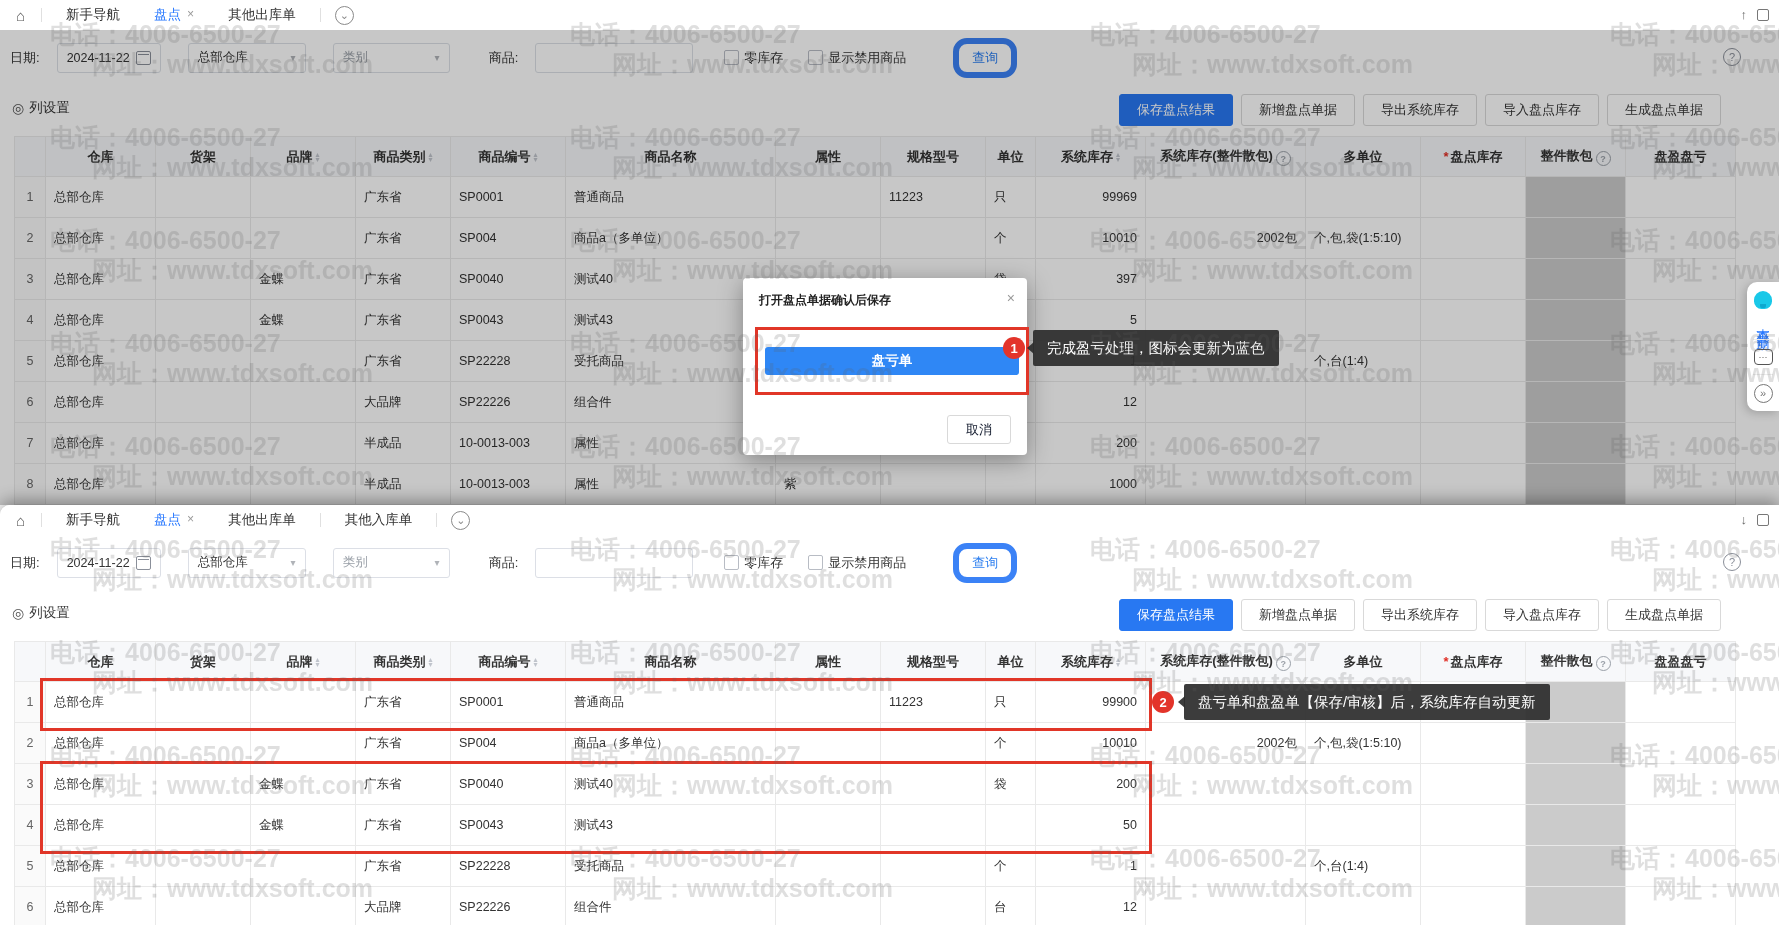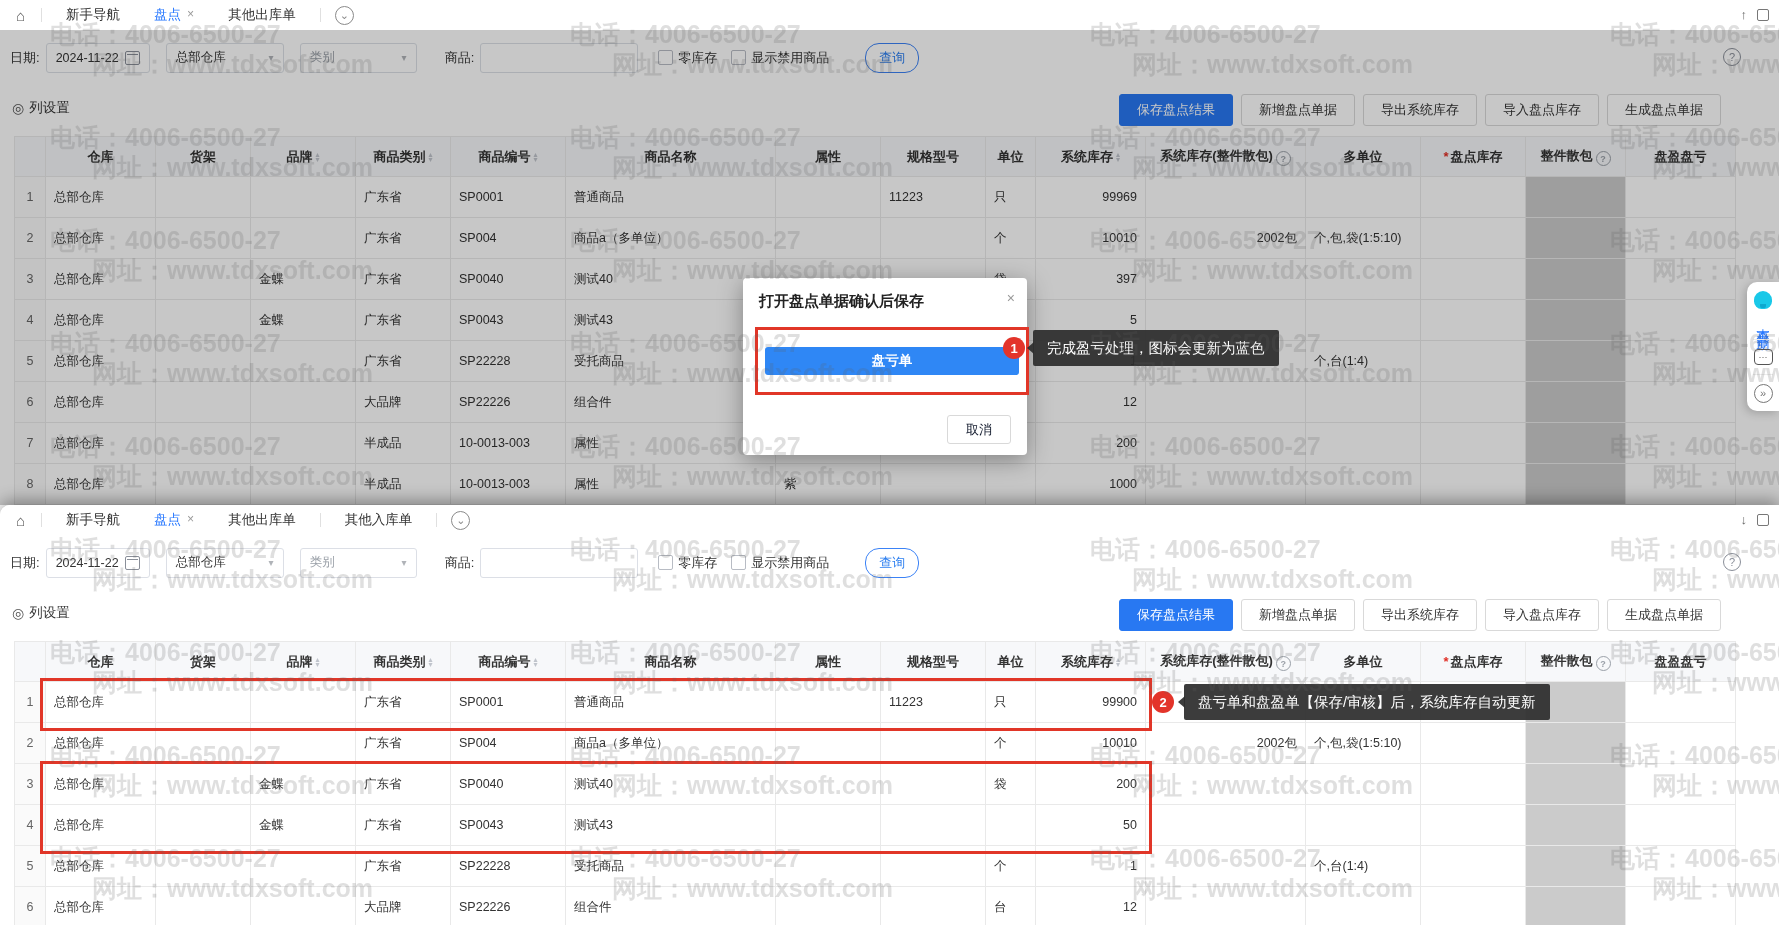--- a/index.html
+++ b/index.html
@@ -15,35 +15,35 @@
   .home{font-size:15px;color:#555;padding:0 6px;cursor:pointer;}
   .tsep{width:1px;height:14px;background:#e0e0e0;margin:0 4px;}
   .tab{font-size:13.5px;color:#333;padding:0 14px;height:30px;display:flex;align-items:center;gap:6px;font-family:Liberation Mono, monospace;}
   .tab.active{color:#2878ff;background:#fff;border-radius:6px 6px 0 0;}
   .tab .x{color:#999;font-size:12px;}
   .circ{width:17px;height:17px;border:1px solid #8a8a8a;border-radius:50%;display:inline-flex;
         align-items:center;justify-content:center;color:#8a8a8a;font-size:11px;line-height:1;margin-left:4px;}
   .winicons{position:absolute;right:10px;top:7px;display:flex;gap:10px;align-items:center;color:#666;font-size:13px;}
   .sqicon{width:10px;height:10px;border:1.5px solid #777;border-radius:2px;display:inline-block;}
   
-  .frow{height:55px;display:flex;align-items:center;padding-left:10px;gap:4px;position:relative;}
+  .frow{height:55px;display:flex;align-items:center;padding-left:10px;gap:15px;position:relative;}
   .flabel{font-size:13px;color:#333;margin-right:2px;}
   .fbox{height:30px;border:1px solid #dcdfe6;border-radius:3px;background:#fff;display:flex;
         align-items:center;padding:0 9px;box-sizing:border-box;justify-content:space-between;font-size:12.5px;}
   .dbox{width:104px;margin-right:12px;}
   .sel1{width:118px;margin-right:12px;}
   .sel2{width:117px;margin-right:24px;}
   .inp{width:158px;margin-right:16px;}
   .caret{color:#b0b3b8;font-size:10px;}
   .cal{width:13px;height:12px;border:1.4px solid #8a8f99;border-radius:2px;position:relative;}
   .cal:before{content:"";position:absolute;left:1px;right:1px;top:2px;border-top:1.4px solid #8a8f99;}
   .ph{color:#9aa0a8;}
   .chk{display:flex;align-items:center;gap:5px;font-size:13px;margin-right:10px;}
   .chk .box{width:13px;height:13px;border:1px solid #b8bcc4;border-radius:2px;background:#fff;}
-  .qbtn{width:52px;height:28px;border:1px solid #3b82f6;border-radius:14px;color:#2f80f0;background:#fff;
+  .qbtn{width:52px;height:28px;border:6px solid #3b82f6;border-radius:14px;color:#2f80f0;background:#fff;
         display:flex;align-items:center;justify-content:center;font-size:13px;margin-left:22px;cursor:pointer;}
   .qmark{position:absolute;right:38px;top:18px;width:16px;height:16px;border:1.4px solid #8a8f99;border-radius:50%;
          color:#8a8f99;font-size:11px;display:flex;align-items:center;justify-content:center;}
   
   .trow{height:51px;position:relative;}
   .colset{position:absolute;left:12px;top:14px;display:flex;align-items:center;gap:5px;font-size:13.5px;color:#333;cursor:pointer;}
   .gear{color:#555;font-size:14px;}
   .btns{position:absolute;right:58px;top:9px;display:flex;gap:8px;}
   .abtn{height:30px;padding:0 17px;border:1px solid #d9d9d9;border-radius:3px;background:#fff;color:#333;
         font-size:13px;display:flex;align-items:center;cursor:pointer;white-space:nowrap;}
@@ -58,21 +58,21 @@
   td.num{text-align:right;}
   td.shade{background:#cbcbcb;}
   .sort{display:inline-flex;flex-direction:column;margin-left:3px;vertical-align:middle;color:#c0c4cc;
         font-size:8px;line-height:5px;}
   .qh{display:inline-flex;width:13px;height:13px;border:1.2px solid #9aa0a8;border-radius:50%;color:#9aa0a8;
       font-size:9px;align-items:center;justify-content:center;margin-left:3px;vertical-align:-2px;}
   .req{color:#e02e24;margin-right:2px;}
   
   .modal{position:absolute;left:743px;top:278px;width:284px;height:177px;background:#fff;border-radius:4px;
          box-shadow:0 5px 24px rgba(0,0,0,.35);z-index:20;}
-  .mtitle{font-size:15px;font-weight:bold;color:#222;padding:14px 16px 0;}
+  .mtitle{font-size:12px;font-weight:bold;color:#222;padding:14px 16px 0;}
   .mclose{position:absolute;right:12px;top:12px;color:#999;font-size:14px;cursor:pointer;}
   .redframe{position:absolute;left:12px;top:49px;width:254px;border:3px solid #e13628;padding:17px 7px;
             display:flex;flex-direction:column;gap:7px;}
   .mbtn{height:28px;border:none;border-radius:3px;color:#fff;font-size:13.5px;font-weight:bold;
         display:flex;align-items:center;justify-content:center;cursor:pointer;}
   .mbtn.loss{background:#2f87f5;}
   .mbtn.gain{background:#eea23c;}
   .mcancel{position:absolute;right:16px;bottom:11px;width:62px;height:27px;border:1px solid #d9d9d9;border-radius:3px;
            background:#fff;color:#0f172a;font-size:13px;display:flex;align-items:center;justify-content:center;cursor:pointer;}
   

